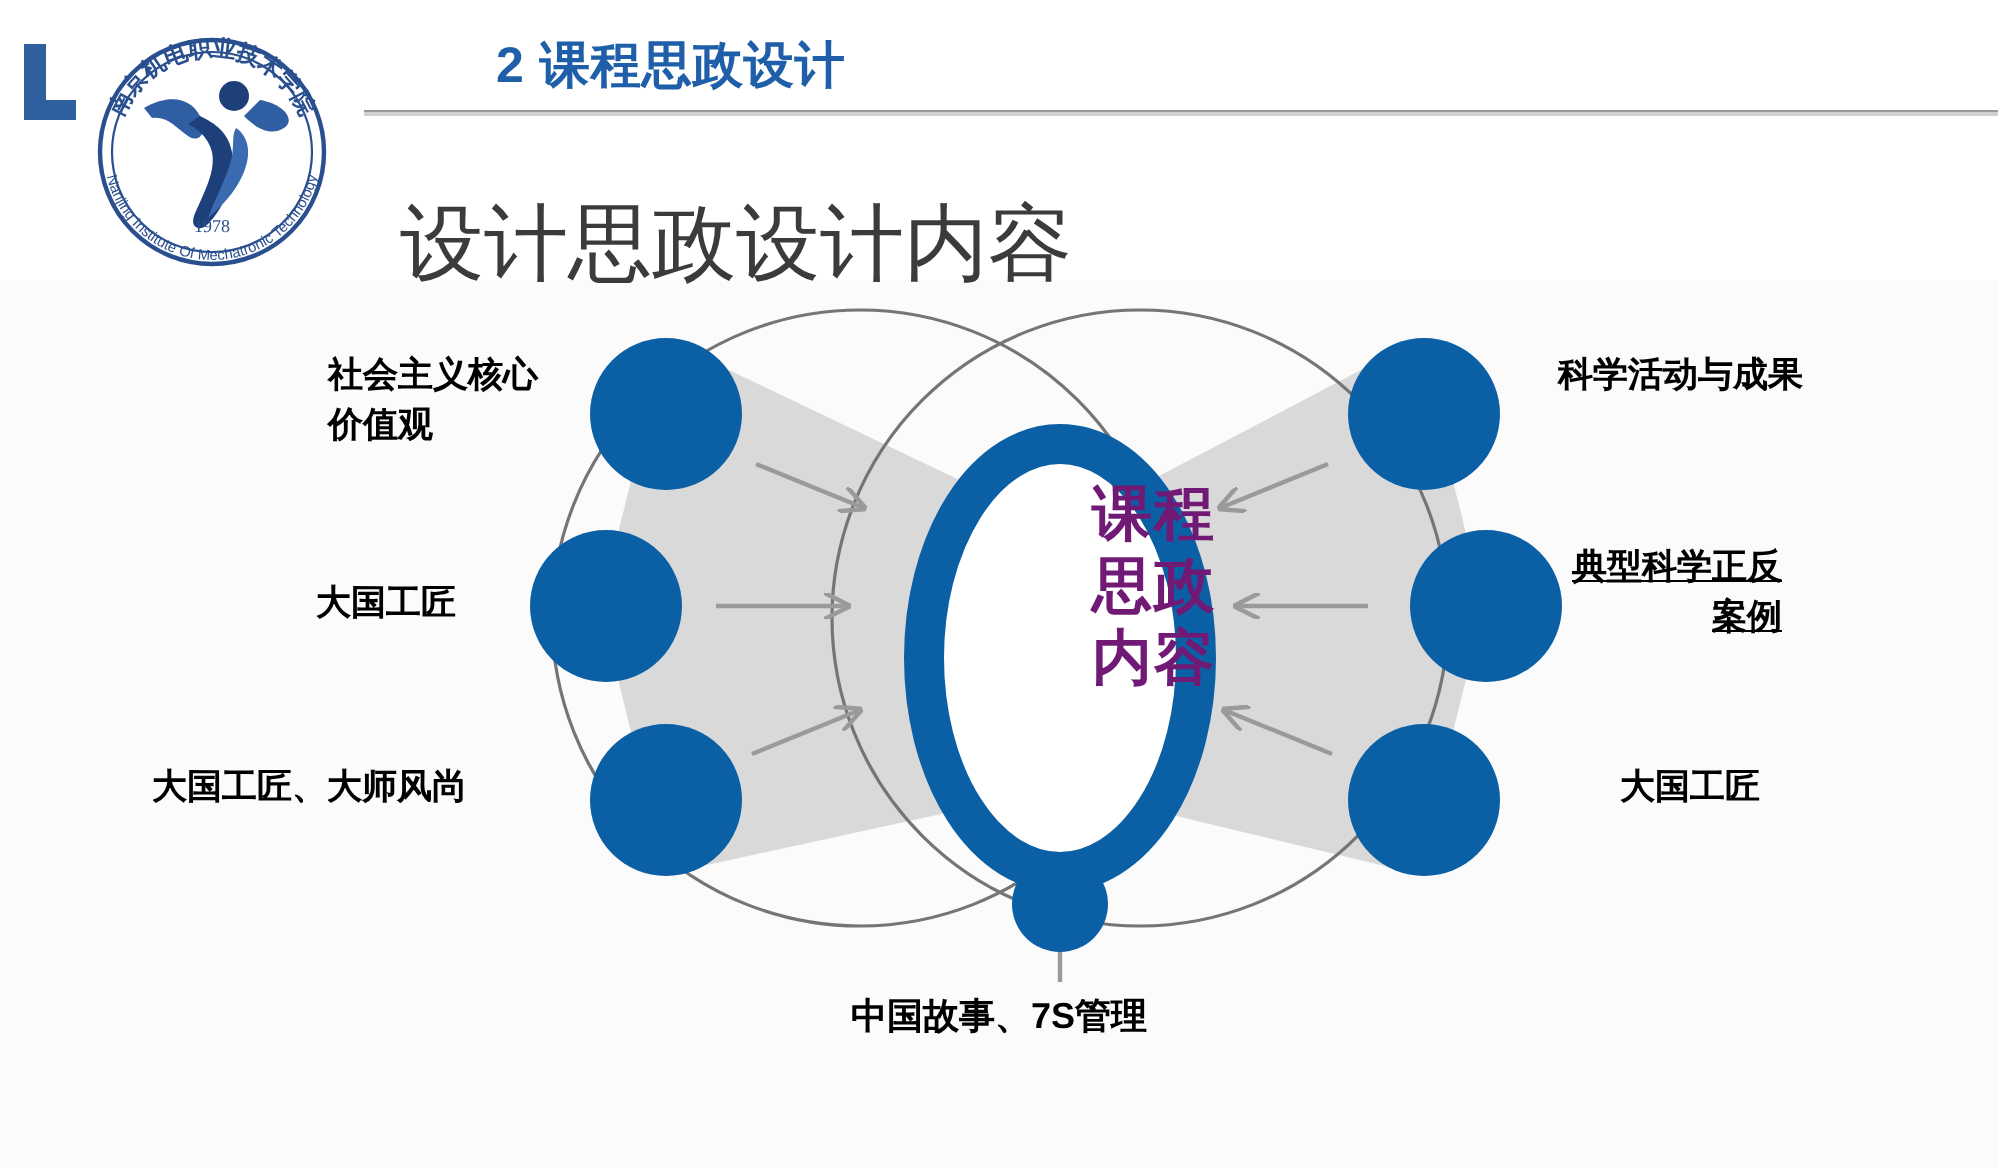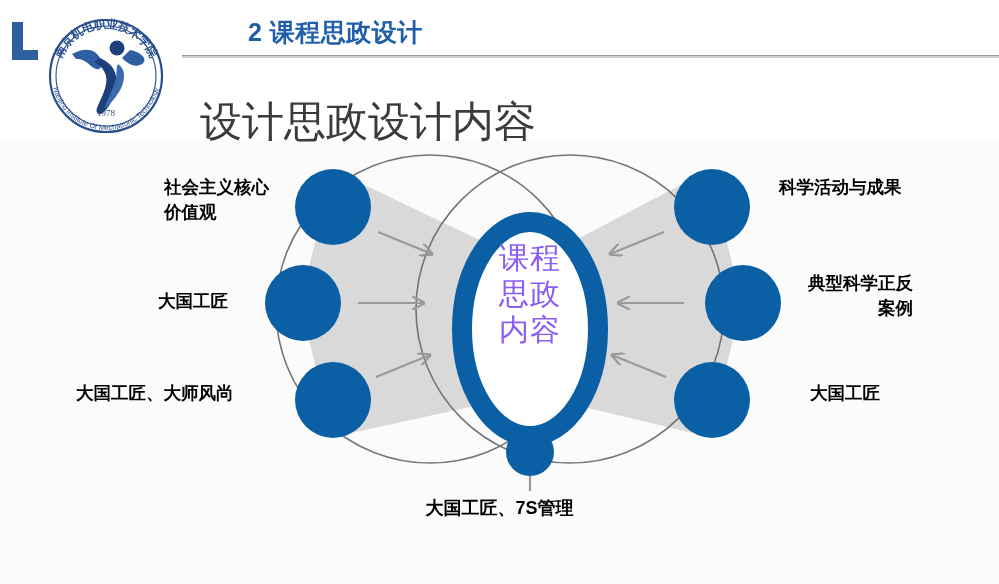--- a/index.html
+++ b/index.html
@@ -93,38 +93,38 @@
     font-weight: bold;
     color: #000000;
     line-height: 1.45;
     white-space: pre-line;
   }
   .lbl.r { text-align: right; }
   #lbl-l1 { left: 164px; top: 175px; }
   #lbl-l2 { left: 158px; top: 289px; }
   #lbl-l3 { left: 76px;  top: 381px; }
   #lbl-r1 { left: 779px; top: 175px; }
-  #lbl-r2 { left: 808px; top: 271px; }
+  #lbl-r2 { left: 786px; top: 271px; text-decoration: underline; }
   #lbl-r3 { left: 810px; top: 381px; }
   #lbl-bottom {
     left: 0; top: 495px;
     width: 999px;
     text-align: center;
     font-size: 18px;
   }
 
   
   #center-text {
     position: absolute;
     left: 452px; top: 240px;
     width: 156px;
-    text-align: center;
+    text-align: right;
     font-size: 30px;
-    font-weight: normal;
-    color: #8b5cf6;
+    font-weight: bold;
+    color: #701a75;
     line-height: 1.2;
     letter-spacing: 1px;
     white-space: pre-line;
     pointer-events: none;
   }
 </style>
 </head>
 <body>
 
 <div id="slide">
@@ -209,15 +209,15 @@
   <div class="lbl" id="lbl-l1">社会主义核心
 价值观</div>
   <div class="lbl" id="lbl-l2">大国工匠</div>
   <div class="lbl" id="lbl-l3">大国工匠、大师风尚</div>
 
   <div class="lbl r" id="lbl-r1">科学活动与成果</div>
   <div class="lbl r" id="lbl-r2">典型科学正反
 案例</div>
   <div class="lbl r" id="lbl-r3">大国工匠</div>
 
-  <div class="lbl" id="lbl-bottom">大国工匠、7S管理</div>
+  <div class="lbl" id="lbl-bottom">中国故事、7S管理</div>
 
 </div>
 
 </body></html>

